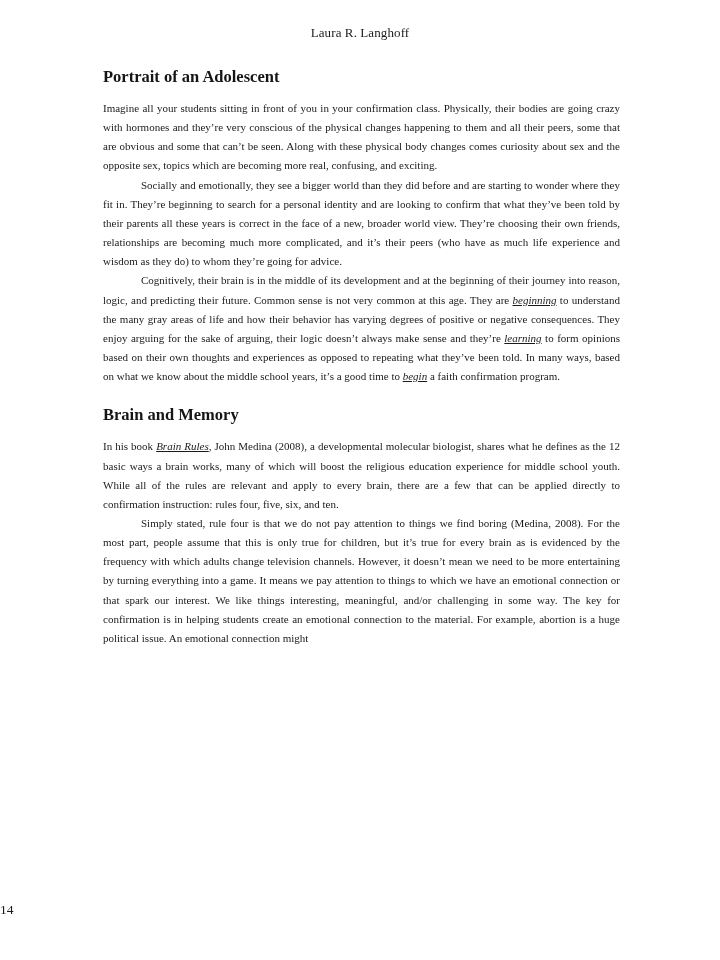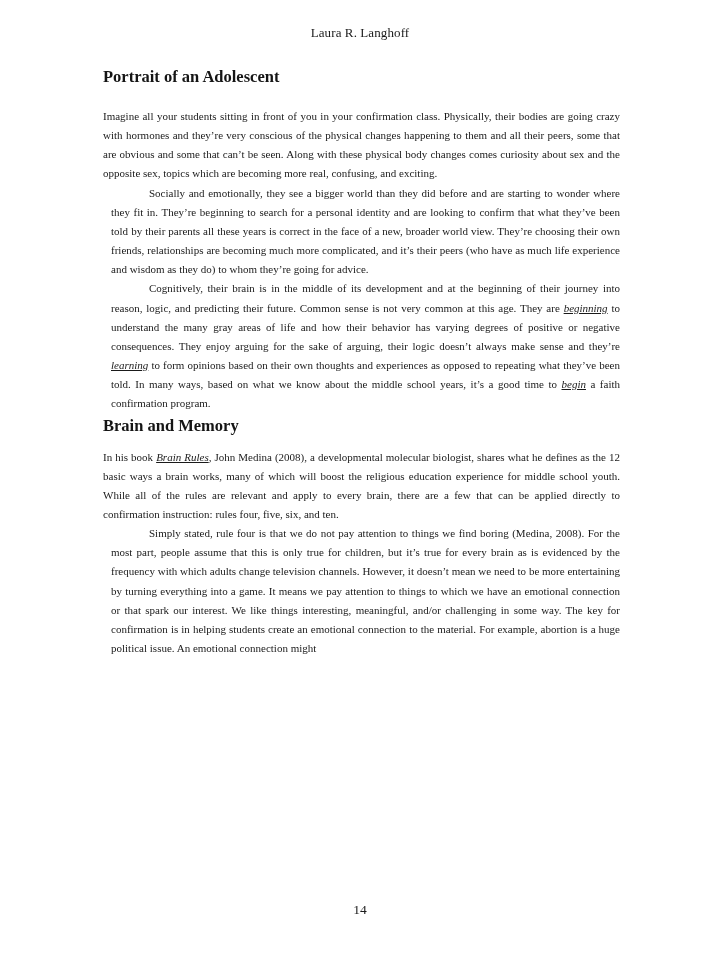--- a/index.html
+++ b/index.html
@@ -37,37 +37,36 @@
       top: 62px;
       width: 517px;
     }
     .heading {
       font-size: 16.5px;
       font-weight: bold;
       margin: 0;
       line-height: 24px;
       color: #151515;
     }
-    .h1 { margin-top: 3px; margin-bottom: 18px; }
-    .h2 { margin-bottom: 10px; }
+    .h1 { margin-top: 3px; margin-bottom: 10px; }
+    .h2 { margin-top: 17px; margin-bottom: 10px; }
     .para {
       font-size: 11px;
       line-height: 19.15px;
       text-align: justify;
       margin: 0;
       hyphens: none;
     }
-    .para.indent { text-indent: 38px; margin-left: 8px; }
+    .para.indent { text-indent: 38px; }
     .para em { font-style: italic; text-decoration: underline; }
     .page-number {
       position: absolute;
       top: 902px;
       left: 0;
       width: 720px;
-      text-align: center;
       font-size: 13.5px;
     }
   </style>
 </head>
 <body>
 
 <div class="page">
   <div class="running-header">Laura R. Langhoff</div>
 
   <div class="content">

